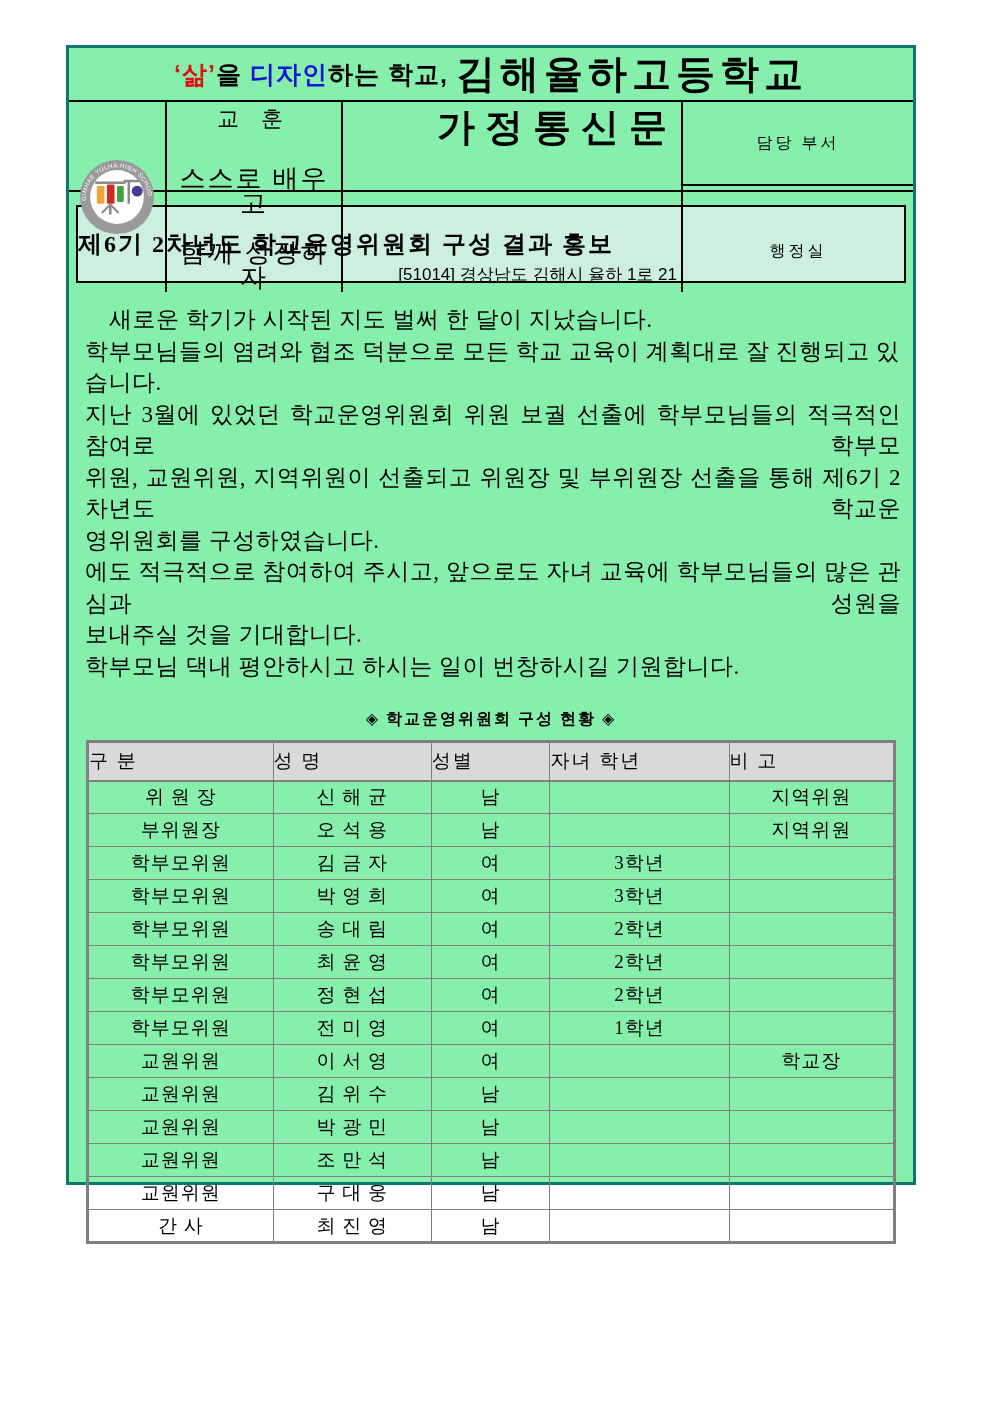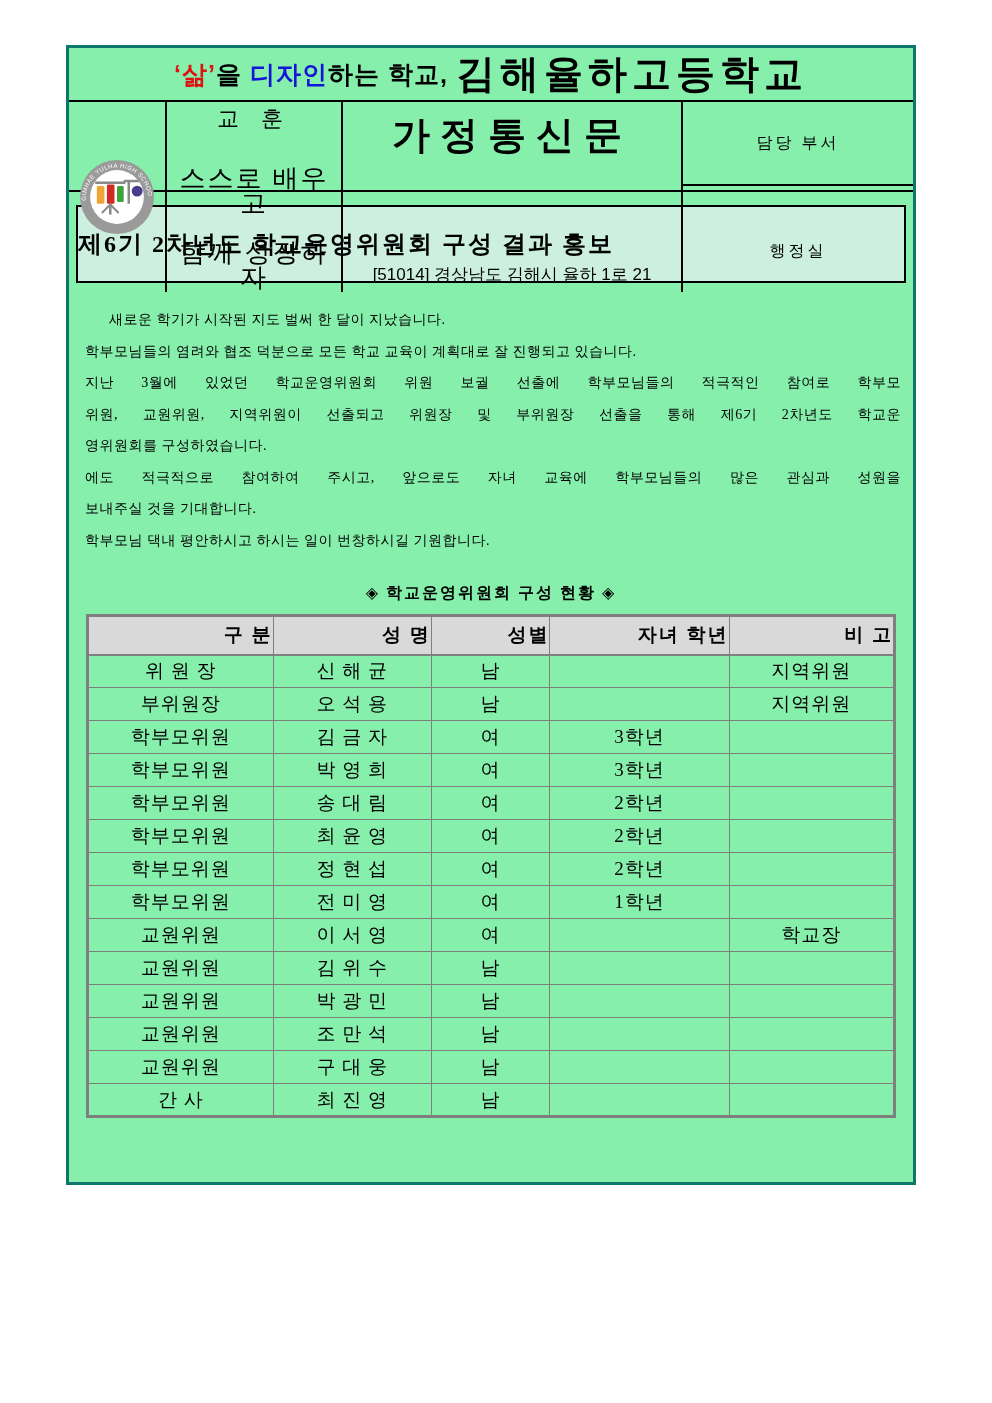--- a/index.html
+++ b/index.html
@@ -43,21 +43,21 @@
   .info-cell:first-child { border-left: none; }
   .logo-cell { display: flex; align-items: center; justify-content: center; }
   .motto-cell {
     display: flex; flex-direction: column; justify-content: center;
     text-align: center; padding: 2px 4px;
   }
   .motto-label { font-size: 22px; letter-spacing: 8px; margin-bottom: 8px; }
   .motto-line { font-size: 26px; letter-spacing: 2px; line-height: 25px; }
   .center-cell {
     display: flex; flex-direction: column; justify-content: space-between;
-    text-align: center; padding: 10px 4px 6px 4px;
+    text-align: center; padding: 2px 4px 6px 4px; align-items: flex-end;
   }
   .doc-title { font-size: 38px; font-weight: bold; letter-spacing: 10px; line-height: 46px; }
   .address { font-size: 17px; letter-spacing: 0px; }
   .dept-cell { display: flex; flex-direction: column; }
   .dept-label, .dept-value {
     flex: 1; display: flex; align-items: center; justify-content: center;
     font-size: 16px; letter-spacing: 3px; font-family: Liberation Serif, serif;
   }
   .dept-label { border-bottom: 2px solid #000; }
   
@@ -66,21 +66,21 @@
     height: 78px;
     border: 2px solid #000;
     background: #ccefe0;
     display: flex; align-items: center; justify-content: flex-start;
     font-size: 24px; font-weight: bold; letter-spacing: 2px;
     font-family: "Liberation Serif", "DejaVu Serif", serif;
   }
   
   .body-text {
     margin: 21px 12px 0 16px;
-    font-size: 14px;
+    font-size: 23px;
     line-height: 31.5px;
     letter-spacing: 0.5px;
   }
   .line { min-height: 31.5px; }
   .line.indent { text-indent: 24px; }
   .line.full { text-align: justify; text-align-last: justify; }
   
   .table-title {
     margin-top: 27px;
     text-align: center;
@@ -96,22 +96,22 @@
   table.committee col.c1 { width: 23.0%; }
   table.committee col.c2 { width: 19.6%; }
   table.committee col.c3 { width: 14.7%; }
   table.committee col.c4 { width: 22.2%; }
   table.committee col.c5 { width: 20.5%; }
   table.committee th {
     background: #d9d9d9;
     height: 39px;
     border: 1px solid #7f7f7f;
     border-bottom: 2px solid #7f7f7f;
-    font-weight: bold; letter-spacing: 2px;
-    text-align: right;
+    font-weight: normal; letter-spacing: 2px;
+    text-align: left;
   }
   table.committee td {
     height: 33px;
     border: 1px solid #7f7f7f;
     text-align: center;
     letter-spacing: 1px;
   }
 </style>
 </head>
 <body>

